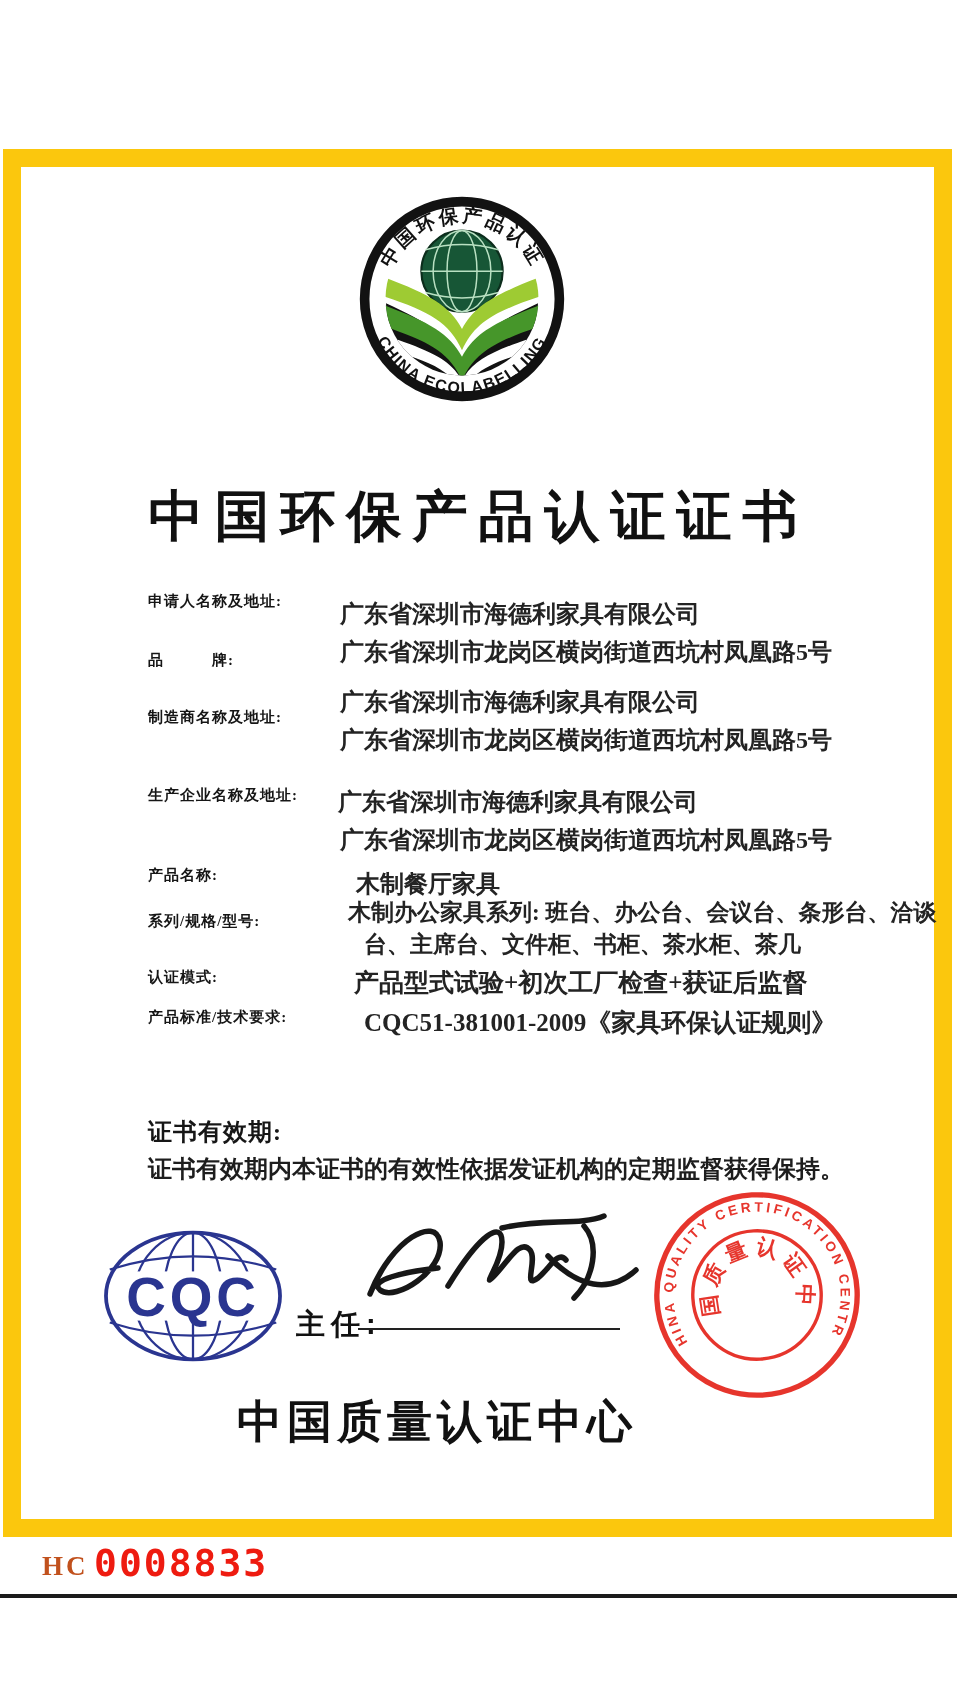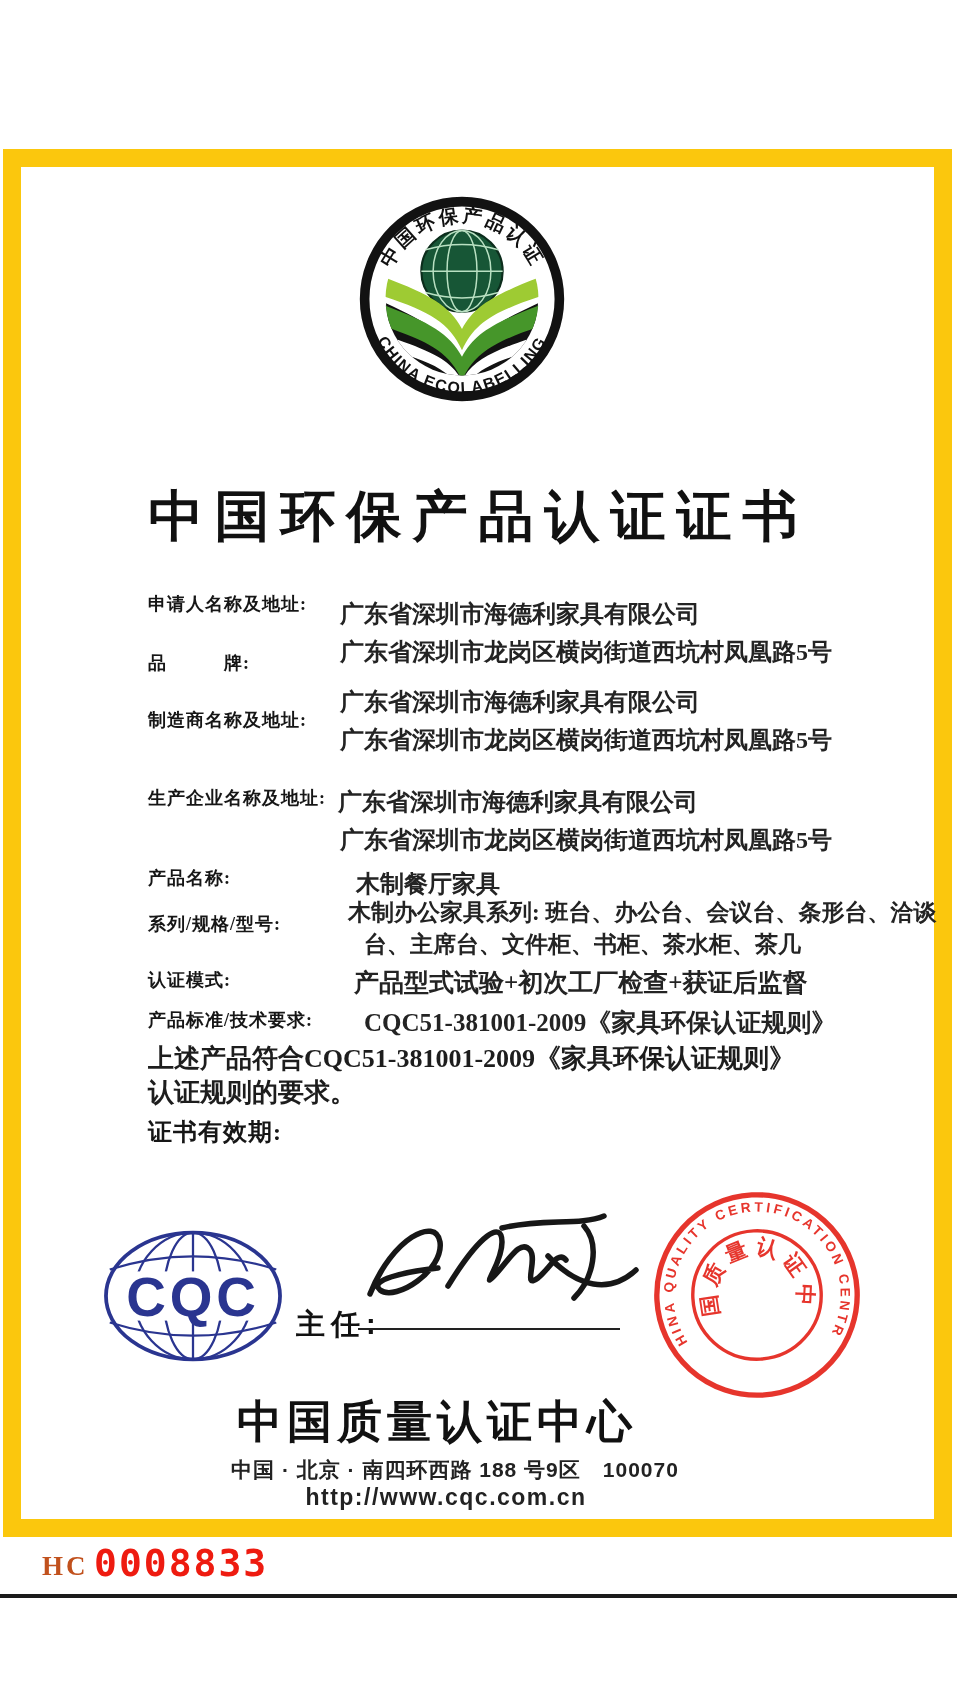--- a/index.html
+++ b/index.html
@@ -10,21 +10,21 @@
   .frame{left:3px;top:149px;width:949px;height:1388px;border:18px solid #fbc70d;box-sizing:border-box;}
   
   .eco-logo{left:355px;top:192px;width:214px;height:214px;}
   
   .title{left:0;right:0;top:436px;text-align:center;font-family:"Liberation Sans","DejaVu Sans",sans-serif;
          font-weight:700;font-size:55px;letter-spacing:11px;color:#111;margin-top:44px;}
   
   .certno{left:322px;top:563px;font-size:26px;font-weight:700;letter-spacing:1px;}
   .certno .code{font-weight:600;letter-spacing:2px;}
   
-  .flabel{font-size:18px;font-weight:600;letter-spacing:1px;color:#161616;}
+  .flabel{font-size:15px;font-weight:600;letter-spacing:1px;color:#161616;}
   .fvalue{font-size:24px;font-weight:600;color:#232323;white-space:nowrap;}
   .fvalue.small{font-size:23px;}
   .fvalue.mid{font-size:25px;}
   .para{font-size:26px;font-weight:600;color:#1d1d1d;line-height:1.3;}
   
   .director{left:296px;top:1290px;font-family:"Liberation Sans","DejaVu Sans",sans-serif;
             font-weight:700;font-size:29px;letter-spacing:6px;color:#111;margin-top:15px;}
   .sigline{left:358px;top:1328px;width:262px;height:2px;background:#222;}
   .signature{left:352px;top:1198px;width:300px;height:132px;}
   .cqc-logo{left:98px;top:1226px;width:190px;height:140px;}
@@ -107,24 +107,24 @@
   <div class="abs flabel" style="left:148px;top:912px;">系列/规格/型号:</div>
   <div class="abs fvalue small" style="left:348px;top:897px;">木制办公家具系列: 班台、办公台、会议台、条形台、洽谈</div>
   <div class="abs fvalue small" style="left:364px;top:929px;text-align:right;">台、主席台、文件柜、书柜、茶水柜、茶几</div>
 
   <div class="abs flabel" style="left:148px;top:968px;">认证模式:</div>
   <div class="abs fvalue mid" style="left:354px;top:966px;">产品型式试验+初次工厂检查+获证后监督</div>
 
   <div class="abs flabel" style="left:148px;top:1008px;">产品标准/技术要求:</div>
   <div class="abs fvalue mid" style="left:364px;top:1006px;">CQC51-381001-2009《家具环保认证规则》</div>
 
-  <div class="abs para" style="left:148px;top:1042px;width:672px;">上述产品符合CQC51-381001-2009《家具环保认证规则》认证规则的要求。</div>
 
   <div class="abs flabel" style="left:148px;top:1116px;font-size:24px;">证书有效期:</div>
 
+  <div class="abs para" style="left:148px;top:1154px;width:700px;font-size:24px;">证书有效期内本证书的有效性依据发证机构的定期监督获得保持。</div>
 
   <svg class="abs cqc-logo" viewBox="0 0 200 148">
     <ellipse cx="100" cy="74" rx="92" ry="67" fill="#ffffff" stroke="#2a3590" stroke-width="4"></ellipse>
     <g stroke="#2a3590" stroke-width="2.4" fill="none">
       <ellipse cx="100" cy="74" rx="62" ry="67"></ellipse>
       <ellipse cx="100" cy="74" rx="31" ry="67"></ellipse>
       <line x1="100" y1="7" x2="100" y2="141"></line>
       <path d="M 12 46 Q 100 18 188 46"></path>
       <path d="M 12 102 Q 100 130 188 102"></path>
     </g>
@@ -155,21 +155,19 @@
       <text font-family="Liberation Sans, DejaVu Sans, sans-serif" font-size="14" font-weight="700" letter-spacing="3.2" fill="#e5261d">
         <textPath href="#st-out" startOffset="50%" text-anchor="middle">CHINA QUALITY CERTIFICATION CENTRE</textPath>
       </text>
       <text font-family="Liberation Serif, DejaVu Serif, serif" font-size="22" font-weight="700" letter-spacing="6" fill="#e5261d">
         <textPath href="#st-in" startOffset="50%" text-anchor="middle">中国质量认证中心</textPath>
       </text>
     </g>
   </svg>
 
   <div class="abs footer-org">中国质量认证中心</div>
-  <div class="abs footer-addr">中国 · 北京 · 南四环西路 188 号9区　100070</div>
-  <div class="abs footer-web">http://www.cqc.com.cn</div>
 
   <div class="abs serial-prefix">HC</div>
   <div class="abs serial-number">0008833</div>
 
   <div class="abs scanline"></div>
 
 </div>
 
 </body></html>

